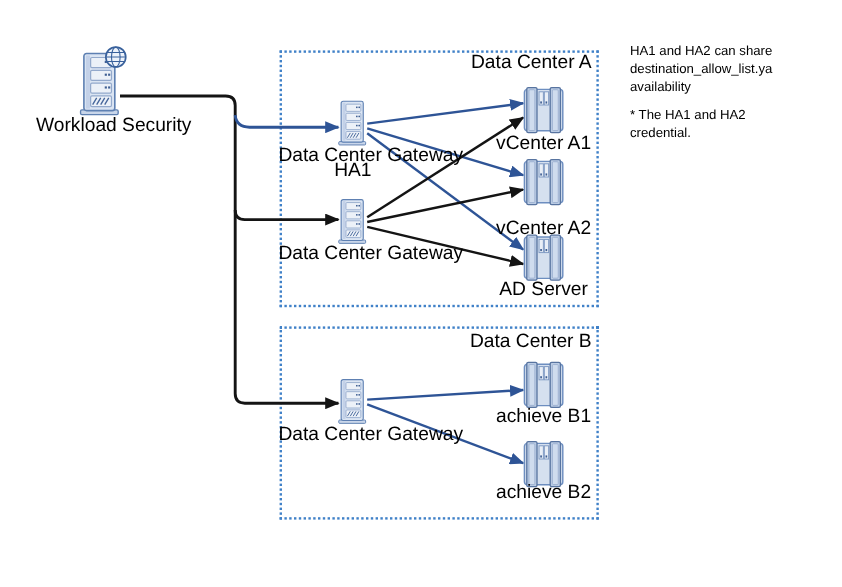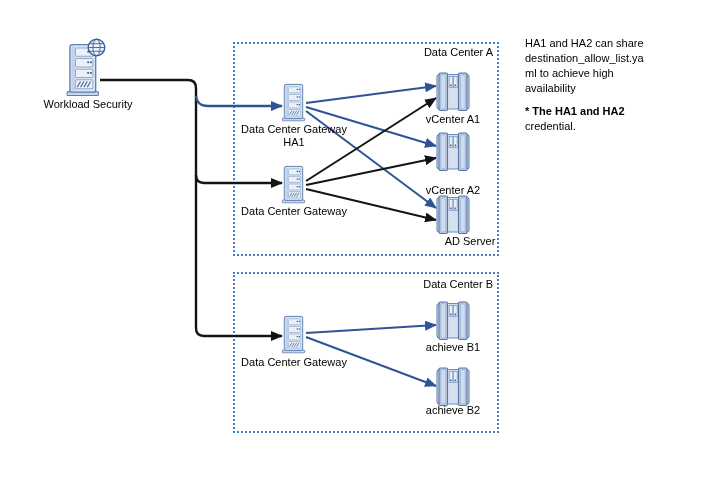--- a/index.html
+++ b/index.html
@@ -21,36 +21,36 @@
     width: 702px; height: 489px;
   }
   .group-box {
     position: absolute;
     border: 2px dotted #4081c8;
     box-sizing: border-box;
     background: transparent;
   }
   .lbl {
     position: absolute;
-    font-size: 11px;
+    font-size: 16px;
     line-height: 13px;
     color: #000000;
     white-space: nowrap;
   }
   .lbl.center { text-align: center; }
   .lbl.right  { text-align: right; }
   .note-block {
     position: absolute;
     left: 525px; top: 36px;
     width: 165px;
     font-size: 11px;
     line-height: 15px;
     color: #000000;
   }
-  .note-par2 { margin-top: 8px; font-weight: bold; }
+  .note-par2 { margin-top: 8px; }
 </style>
 </head>
 <body>
 
 <div id="canvas">
 
   <div class="group-box" style="left:233px; top:42px; width:266px; height:214px;"></div>
   <div class="group-box" style="left:233px; top:272px; width:266px; height:161px;"></div>
 
   <svg id="edges-svg" viewBox="0 0 702 489" xmlns="http://www.w3.org/2000/svg">
@@ -162,26 +162,25 @@
   <div class="lbl center" style="left:232px; top:205px; width:124px;">
     <div>Data Center Gateway</div>
   </div>
 
   <div class="lbl center" style="left:232px; top:356px; width:124px;">
     <div>Data Center Gateway</div>
   </div>
 
   <div class="lbl center" style="left:403px; top:113px; width:100px;">vCenter A1</div>
   <div class="lbl center" style="left:403px; top:184px; width:100px;">vCenter A2</div>
-  <div class="lbl center" style="left:420px; top:235px; width:100px;text-align:center;">AD Server</div>
+  <div class="lbl center" style="left:403px; top:235px; width:100px;text-align:center;">AD Server</div>
   <div class="lbl center" style="left:403px; top:341px; width:100px;">achieve B1</div>
   <div class="lbl center" style="left:403px; top:404px; width:100px;">achieve B2</div>
 
   <div class="note-block">
     <div>HA1 and HA2 can share</div>
     <div>destination_allow_list.ya</div>
-    <div>ml to achieve high</div>
     <div>availability</div>
     <div class="note-par2">* The HA1 and HA2</div>
     <div>credential.</div>
   </div>
 
 </div>
 
 </body></html>

